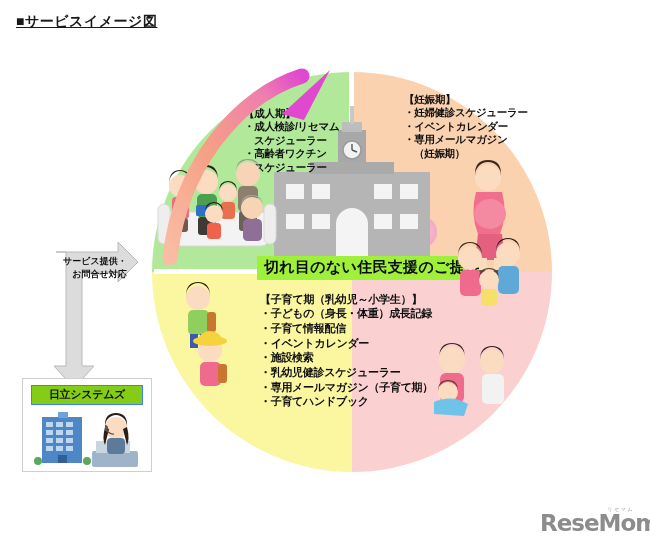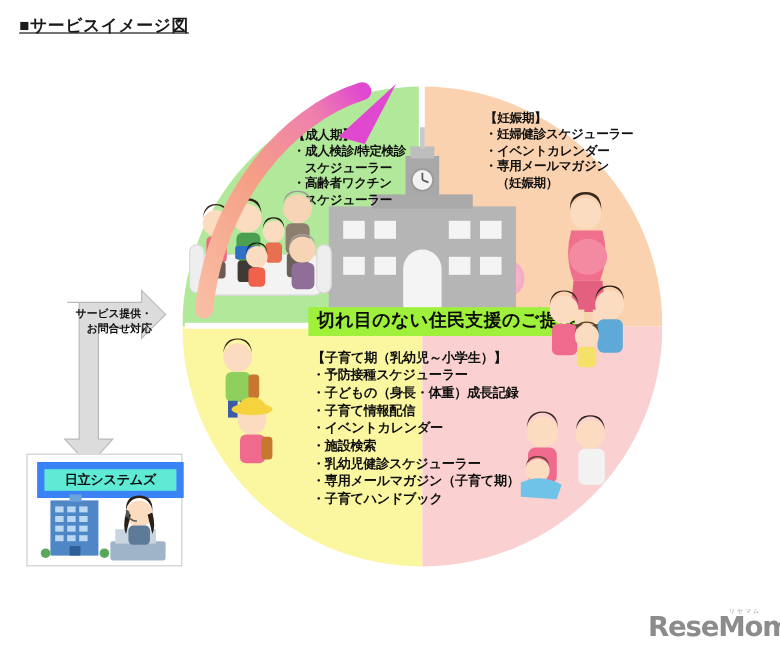--- a/index.html
+++ b/index.html
@@ -51,21 +51,21 @@
     font-size:9px;font-weight:bold;color:#111;line-height:1.45;
     text-align:right;white-space:nowrap;
   }
   .vendor-box{
     position:absolute;left:22px;top:378px;
     width:128px;height:92px;
     border:1px solid #cfcfcf;background:#ffffff;
   }
   .vendor-title{
     position:absolute;left:8px;top:6px;width:110px;
-    background:#5eead4;border:6px solid #3b82f6;
+    background:#84cc16;border:1px solid #3b82f6;
     text-align:center;font-size:11px;font-weight:bold;color:#111;
     padding:1px 0 2px 0;letter-spacing:-.3px;
   }
 
   
   .logo{position:absolute;left:540px;top:505px;width:100px;height:32px;}
   .logo-kana{
     position:absolute;right:6px;top:1px;
     font-size:5px;color:#9a9a9a;letter-spacing:1.5px;
   }
@@ -148,37 +148,36 @@
           <rect x="222" y="152" width="18" height="15"></rect>
           <rect x="248" y="152" width="18" height="15"></rect>
         </g>
 
         <path d="M184,198 L184,162 a16,16 0 0,1 32,0 L216,198 Z" fill="#f4f4f4"></path>
       </g>
     </svg>
 
     <div class="quad-text" id="adult-block">
       <div class="quad-title">【成人期】</div>
-      <div class="quad-li">・成人検診/特定検診</div>
+      <div class="quad-li">・成人検診/リセマム</div>
       <div class="quad-li indent">スケジューラー</div>
       <div class="quad-li">・高齢者ワクチン</div>
       <div class="quad-li indent">スケジューラー</div>
     </div>
 
     <div class="quad-text" id="preg-block">
       <div class="quad-title">【妊娠期】</div>
       <div class="quad-li">・妊婦健診スケジューラー</div>
       <div class="quad-li">・イベントカレンダー</div>
       <div class="quad-li">・専用メールマガジン</div>
       <div class="quad-li indent">（妊娠期）</div>
     </div>
 
     <div class="quad-text" id="child-block">
       <div class="quad-title">【子育て期（乳幼児～小学生）】</div>
-      <div class="quad-li">・予防接種スケジューラー</div>
       <div class="quad-li">・子どもの（身長・体重）成長記録</div>
       <div class="quad-li">・子育て情報配信</div>
       <div class="quad-li">・イベントカレンダー</div>
       <div class="quad-li">・施設検索</div>
       <div class="quad-li">・乳幼児健診スケジューラー</div>
       <div class="quad-li">・専用メールマガジン（子育て期）</div>
       <div class="quad-li">・子育てハンドブック</div>
     </div>
 
     <div class="center-banner">切れ目のない住民支援のご提供</div>

